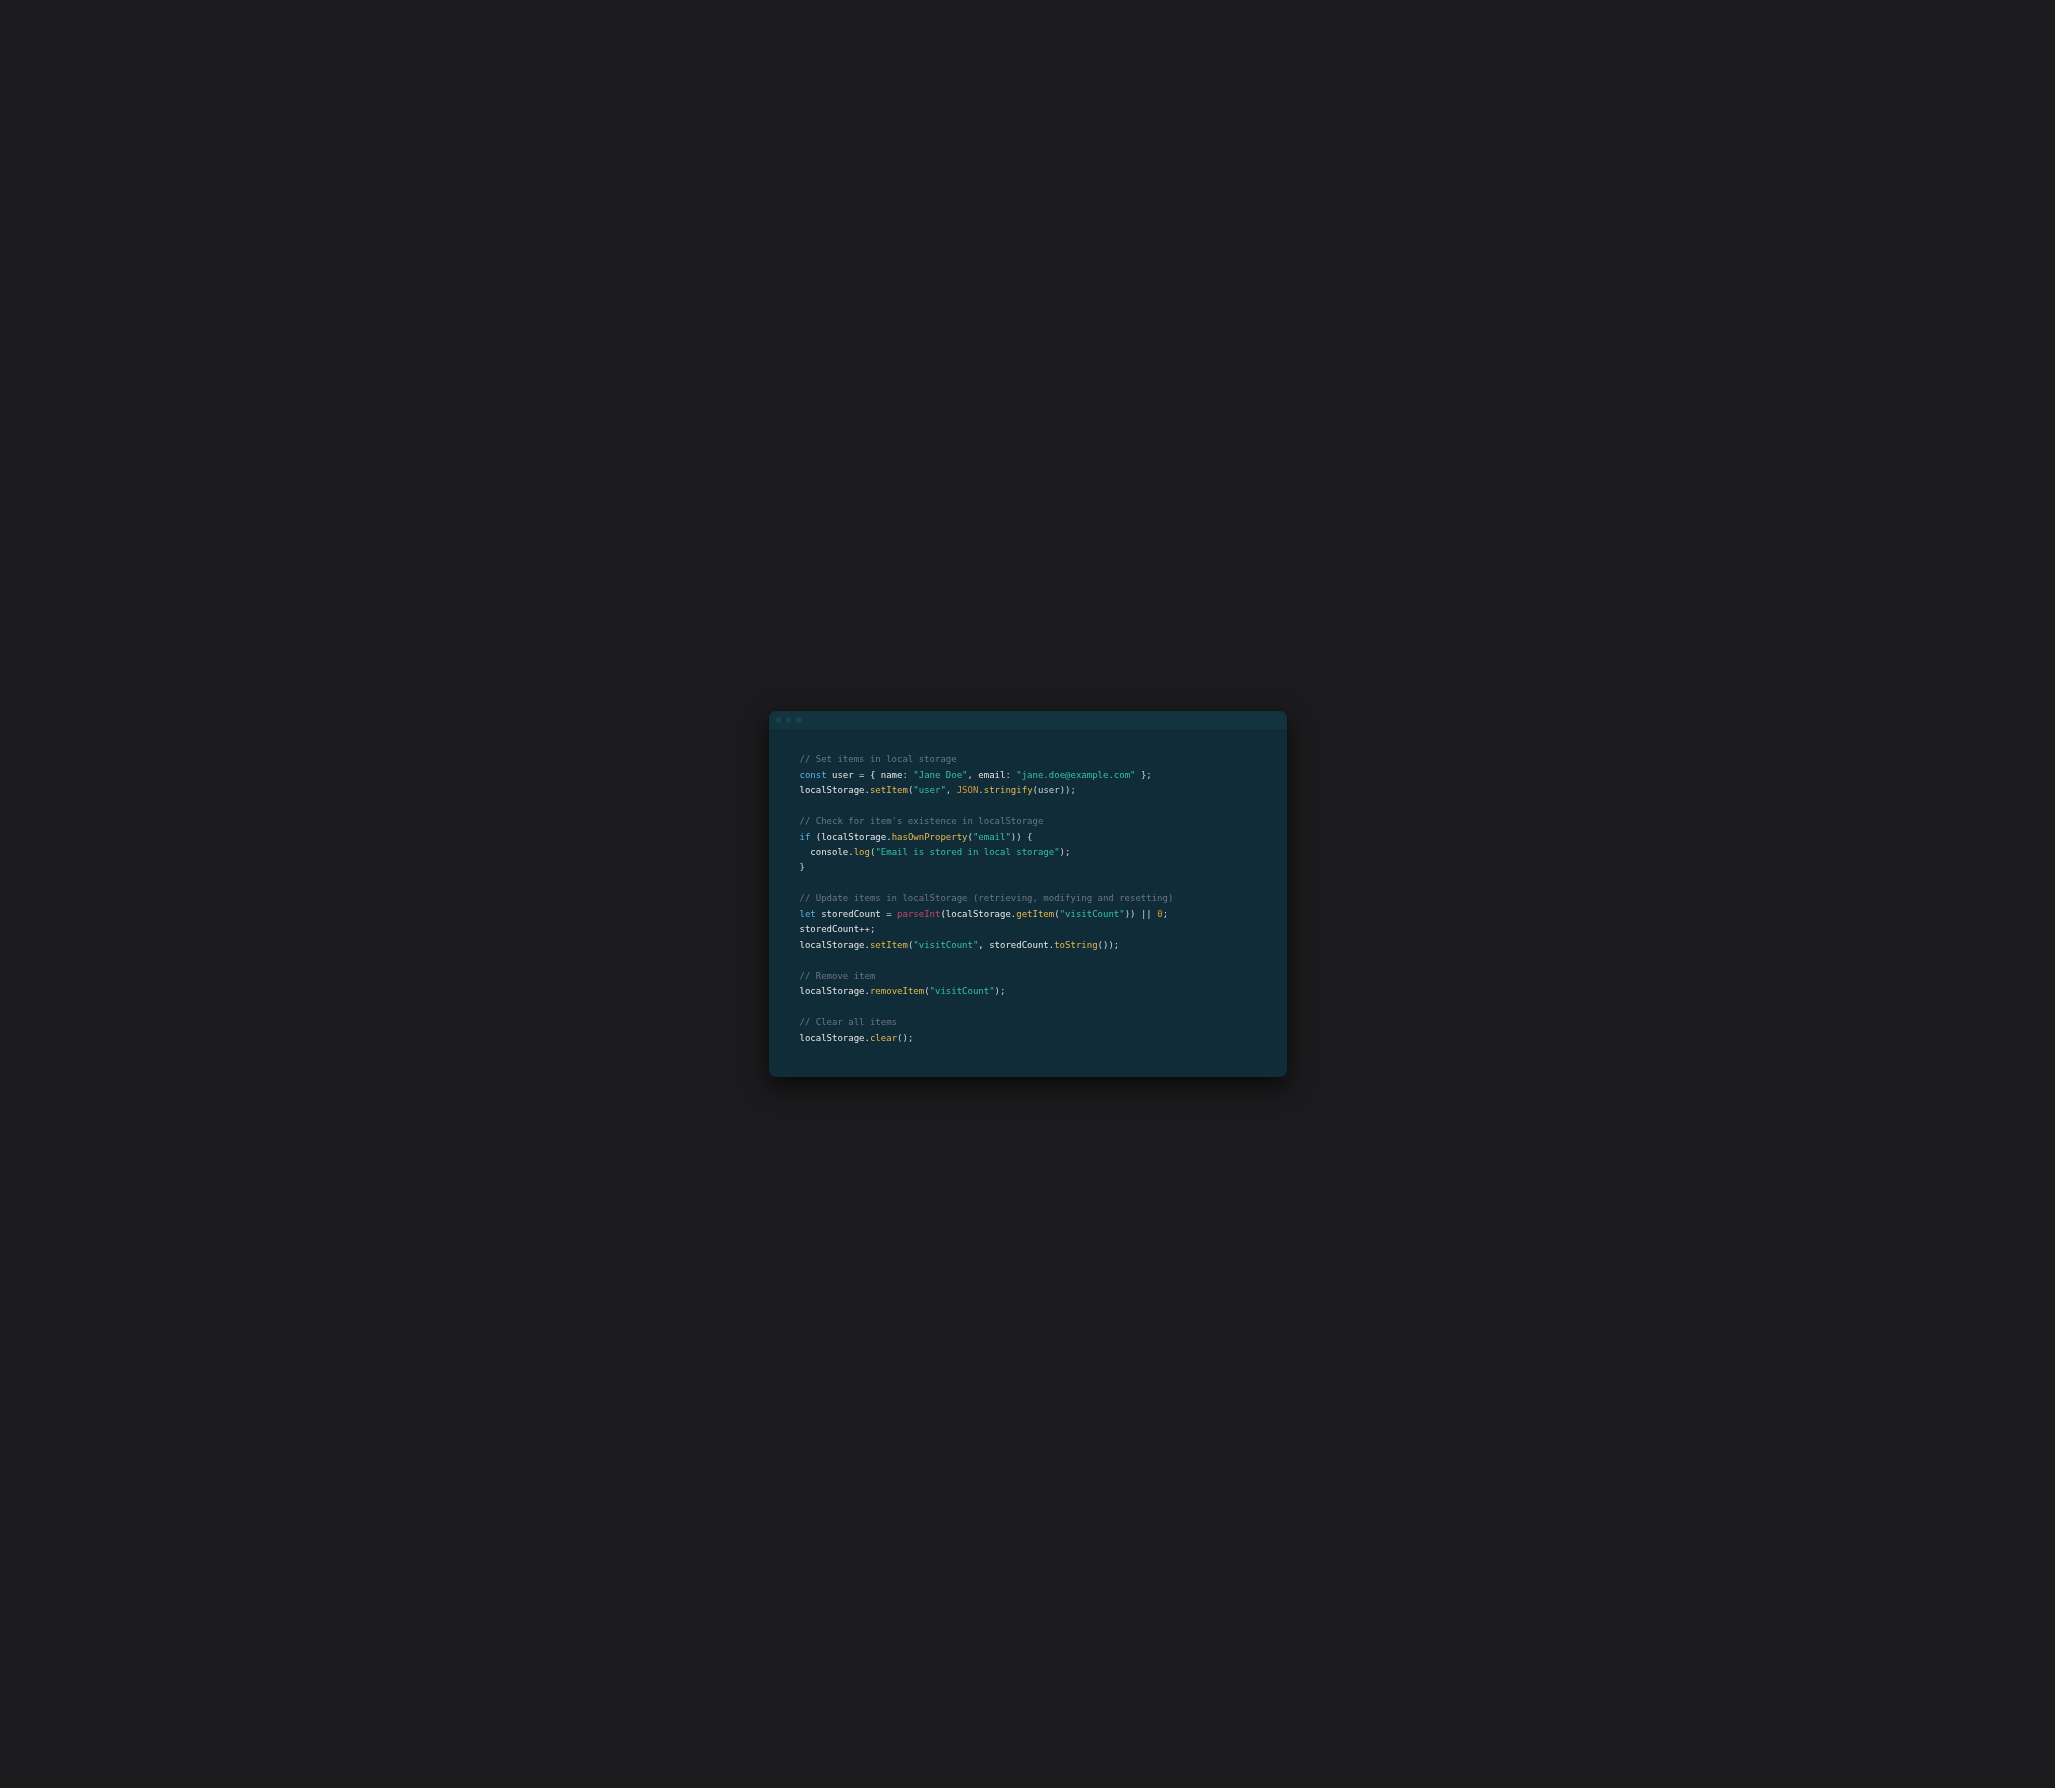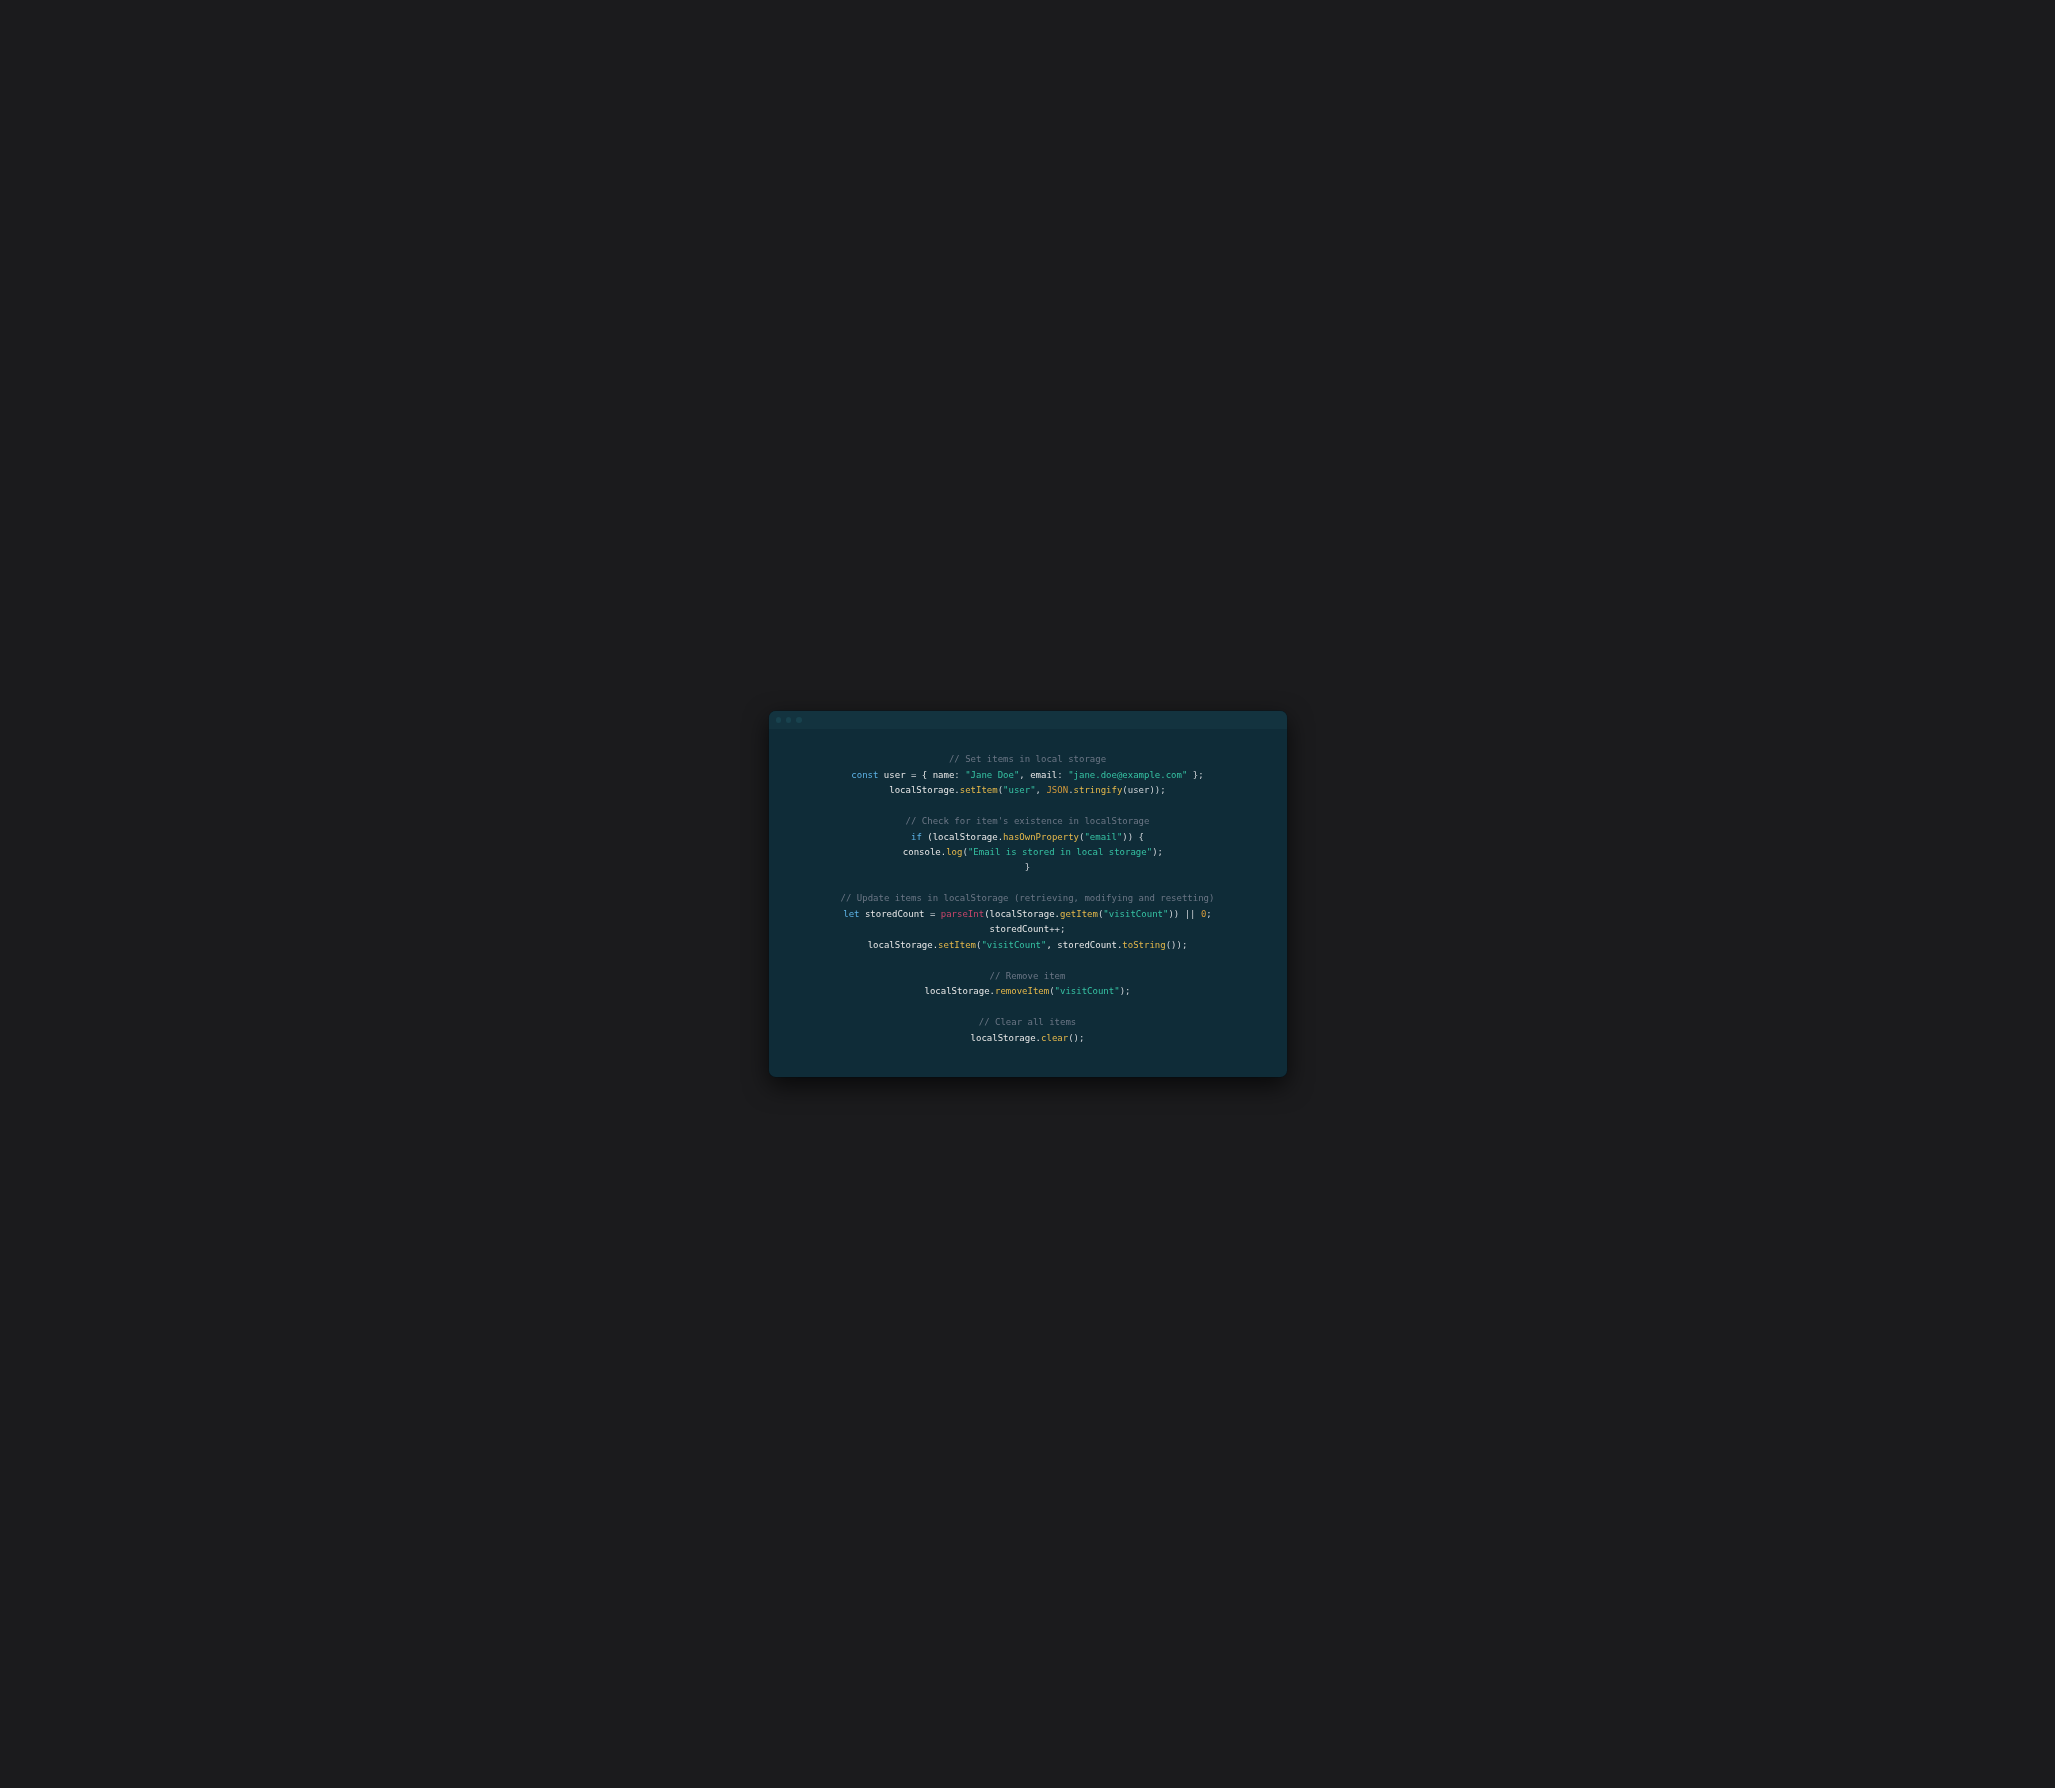--- a/index.html
+++ b/index.html
@@ -39,21 +39,20 @@
   }
   .dot{width:5.3px;height:5.3px;border-radius:50%;background:var(--traffic);}
   pre.code{
     margin:6px;
     padding:17.3px 25px 25px 25px;
     font-size:9px;
     line-height:1.72;
     color:var(--txt);
     white-space:pre;
     overflow:auto;
-    text-align:center;
   }
   .c{color:var(--comment);}
   .k{color:var(--keyword);}
   .b{color:var(--builtin);}
   .s{color:var(--string);}
   .m{color:var(--method);}
   .f{color:var(--func);}
   .p{color:var(--punct);}
   .t{color:var(--txt);}
 </style>

